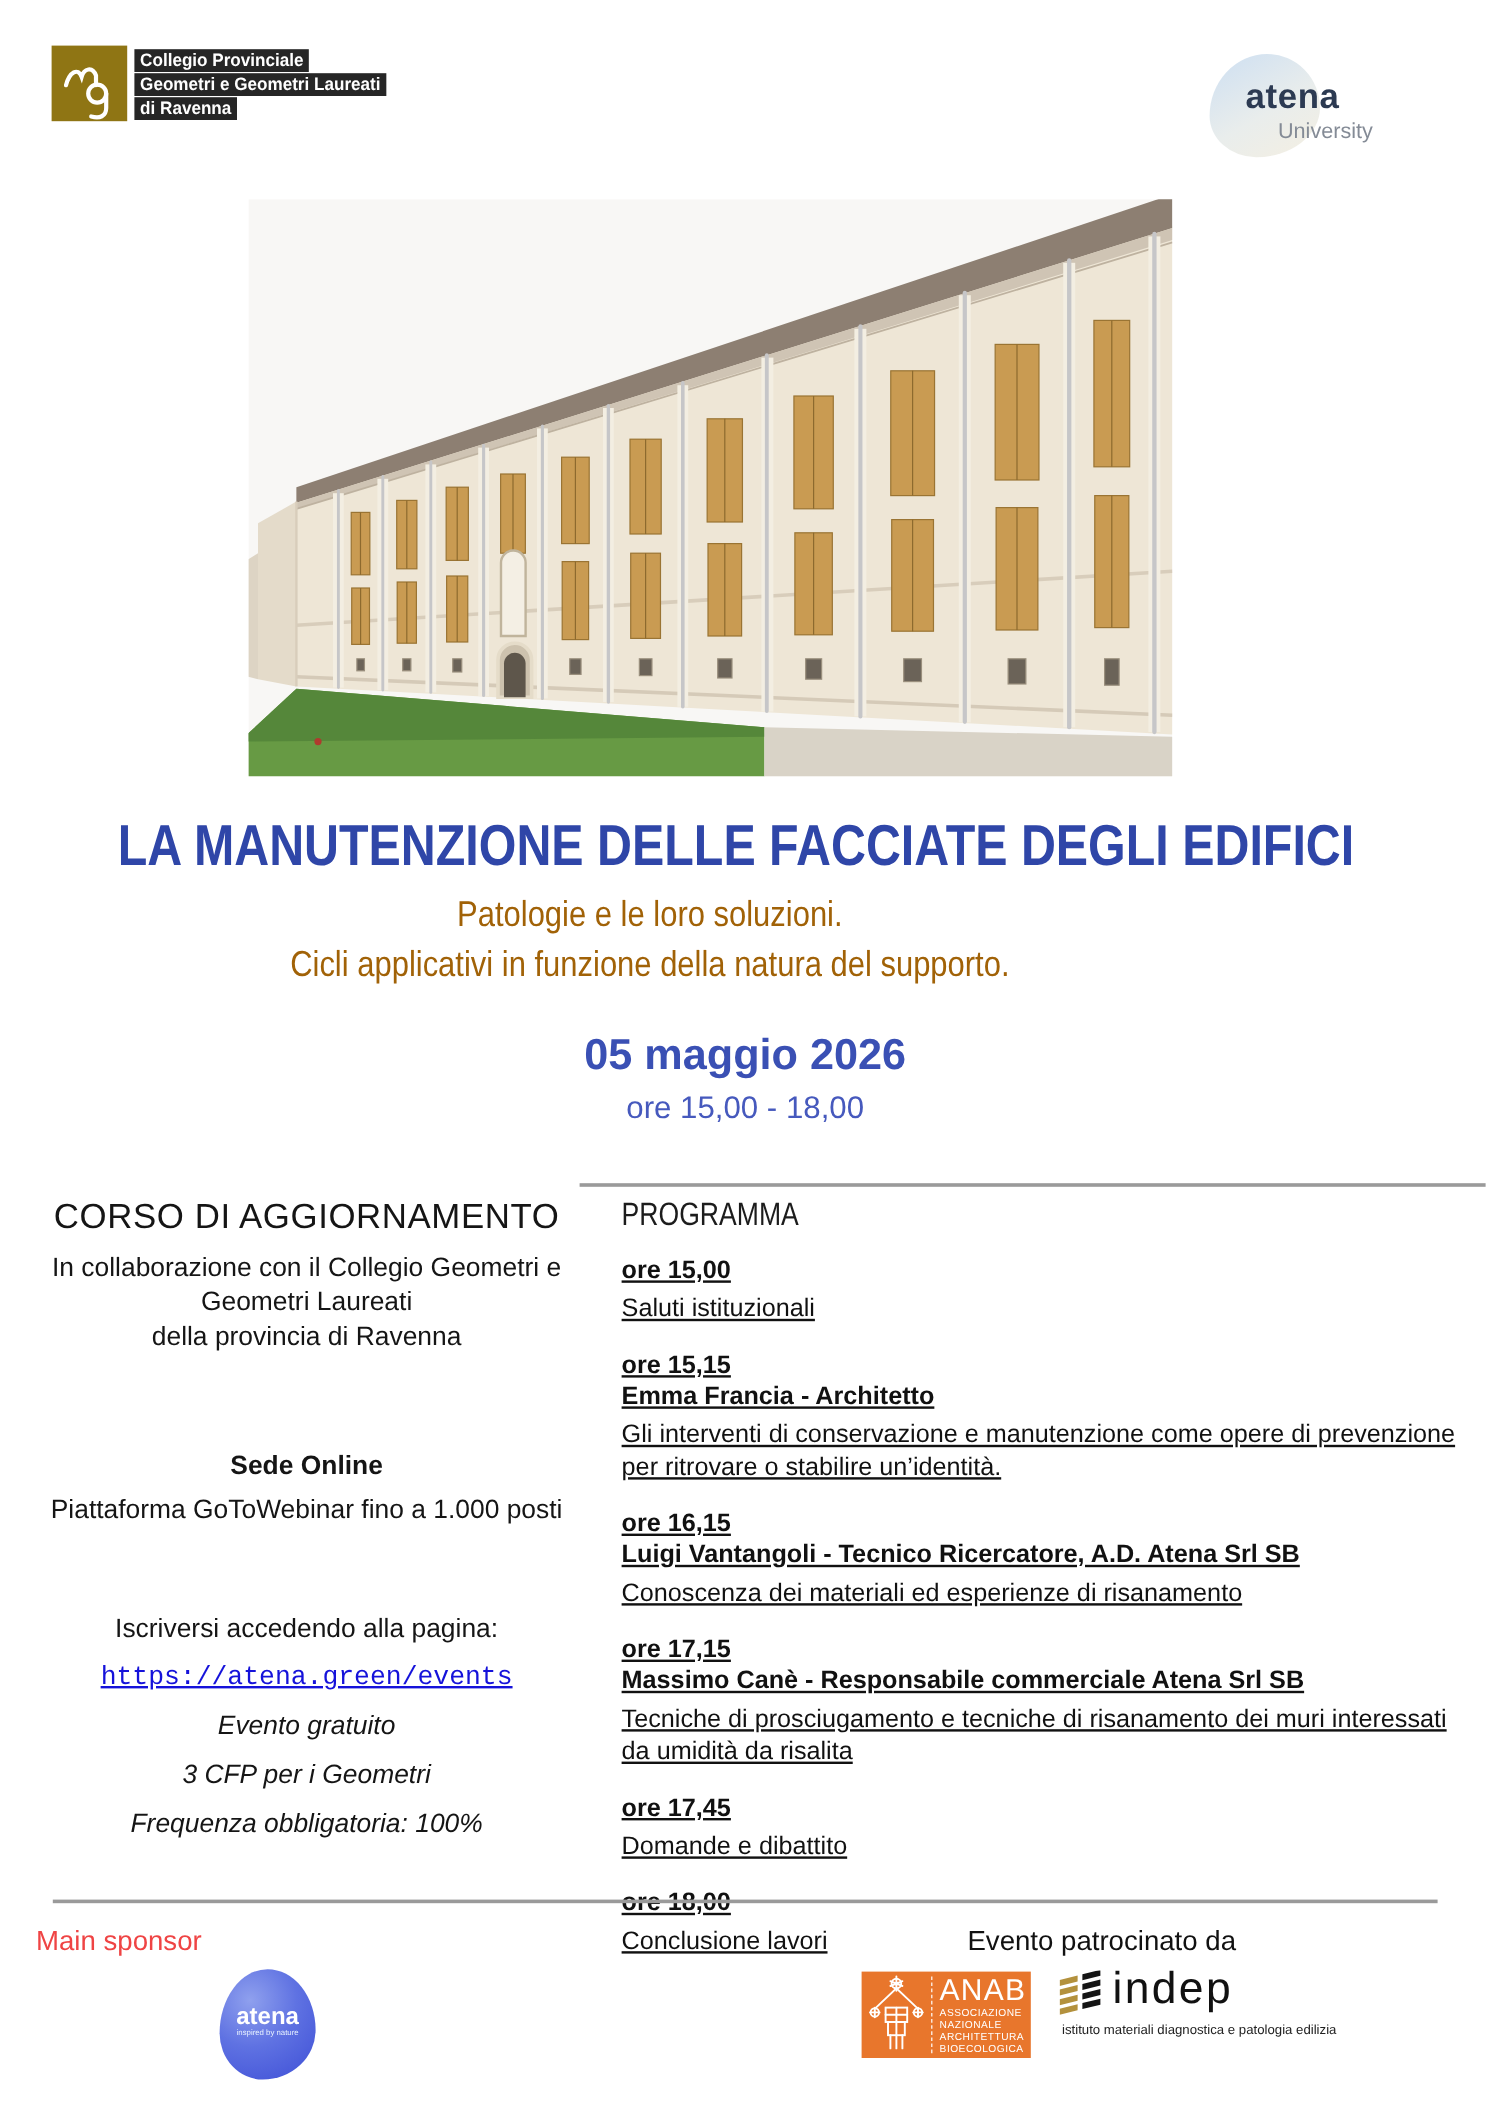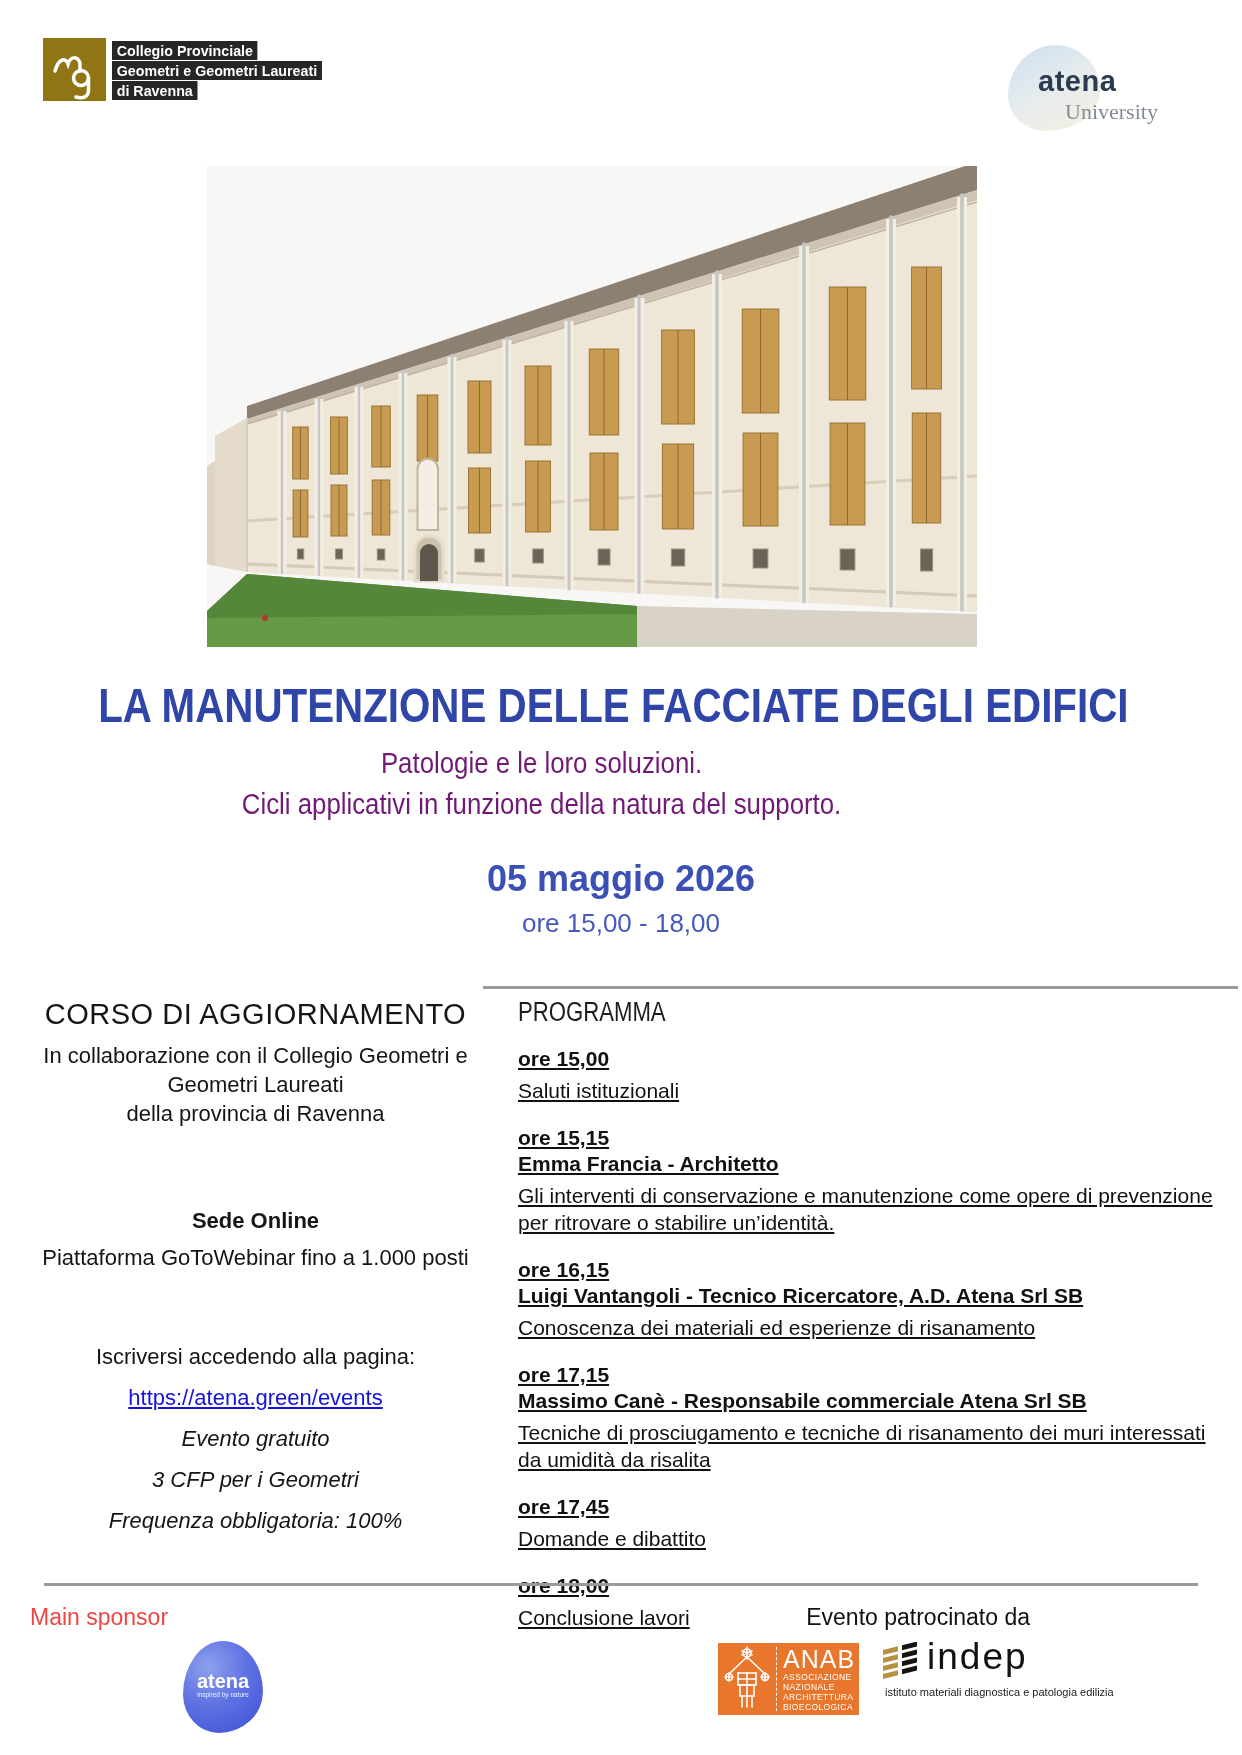--- a/index.html
+++ b/index.html
@@ -9,42 +9,42 @@
   
   .cng-logo { position:absolute; left:43px; top:38px; width:63px; height:63px; background:#8f7514; }
   .cng-text { position:absolute; left:112px; top:41px; }
   .cng-text .strip { display:table; background:#262626; color:#ffffff; font-weight:bold; font-size:15px; line-height:17px; padding:1px 5px; margin-bottom:1px; transform:scaleX(0.95); transform-origin:left center; white-space:nowrap; }
 
   .atena-uni { position:absolute; left:905px; top:25px; width:300px; height:115px; }
   .atena-uni .blob { position:absolute; left:103px; top:20px; width:92px; height:86px;
       background:linear-gradient(150deg,#cddff2 0%,#e9edec 55%,#f4efe2 100%);
       border-radius:52% 48% 58% 42% / 60% 52% 48% 40%; }
   .atena-uni .name { position:absolute; left:133px; top:40px; font-size:29px; font-weight:bold; color:#2c3a52; letter-spacing:0.5px; }
-  .atena-uni .sub { position:absolute; left:160px; top:74px; font-size:22px; color:#848b96;font-family:Liberation Serif, serif; }
+  .atena-uni .sub { position:absolute; left:160px; top:74px; font-size:18px; color:#848b96; }
 
   
   .photo { position:absolute; left:207px; top:166px; width:770px; height:481px; }
 
   
   .title-main { position:absolute; left:0; top:678px; width:1038px; text-align:center; color:#2f46a8; font-size:48px; font-weight:bold; white-space:nowrap; }
   .title-main > span { display:inline-block; transform:scaleX(0.84); }
-  .title-sub { position:absolute; left:0; top:742px; width:1084px; text-align:center; color:#701a75; font-size:30px; line-height:41px; }
+  .title-sub { position:absolute; left:0; top:742px; width:1084px; text-align:center; color:#a16207; font-size:30px; line-height:41px; }
   .title-sub > span { display:inline-block; transform:scaleX(0.86); }
   .event-date { position:absolute; left:0; top:858px; width:1242px; text-align:center; color:#3a50b4; font-size:36px; font-weight:bold; }
   .event-time { position:absolute; left:0; top:908px; width:1242px; text-align:center; color:#4659bd; font-size:26px; }
 
   
   .left-col { position:absolute; left:28px; top:998px; width:455px; text-align:center; color:#151515; }
   .course-type { font-size:29px; letter-spacing:0.5px; margin-bottom:10px; }
   .collab { font-size:22px; line-height:29px; }
   .venue { margin-top:80px; }
   .venue-title { font-size:22px; font-weight:bold; }
   .venue-detail { font-size:22px; margin-top:11px; }
   .register { margin-top:73px; font-size:22px; }
-  .register-link { display:inline-block; margin-top:15px; color:#1512da; text-decoration:underline; font-size:22px; }
+  .register-link { display:inline-block; margin-top:15px; color:#1512da; text-decoration:underline; font-size:22px;font-family:Liberation Mono, monospace; }
   .italic-line { font-style:italic; font-size:22px; margin-top:15px; }
 
   
   .rule-top { position:absolute; left:483px; top:986px; width:755px; height:3px; background:#9a9a9a; }
   .rule-bottom { position:absolute; left:44px; top:1583px; width:1154px; height:3px; background:#9a9a9a; }
   .program-heading { position:absolute; left:518px; top:997px; font-size:27px; color:#1c1c1c; }
   .program-heading > span { display:inline-block; transform:scaleX(0.82); transform-origin:left center; }
   .program-list { position:absolute; left:518px; top:1046px; width:700px; color:#111111;text-decoration:underline; }
   .prog-item { margin-bottom:21px; }
   .prog-time { font-size:21px; font-weight:bold; line-height:26px; }

